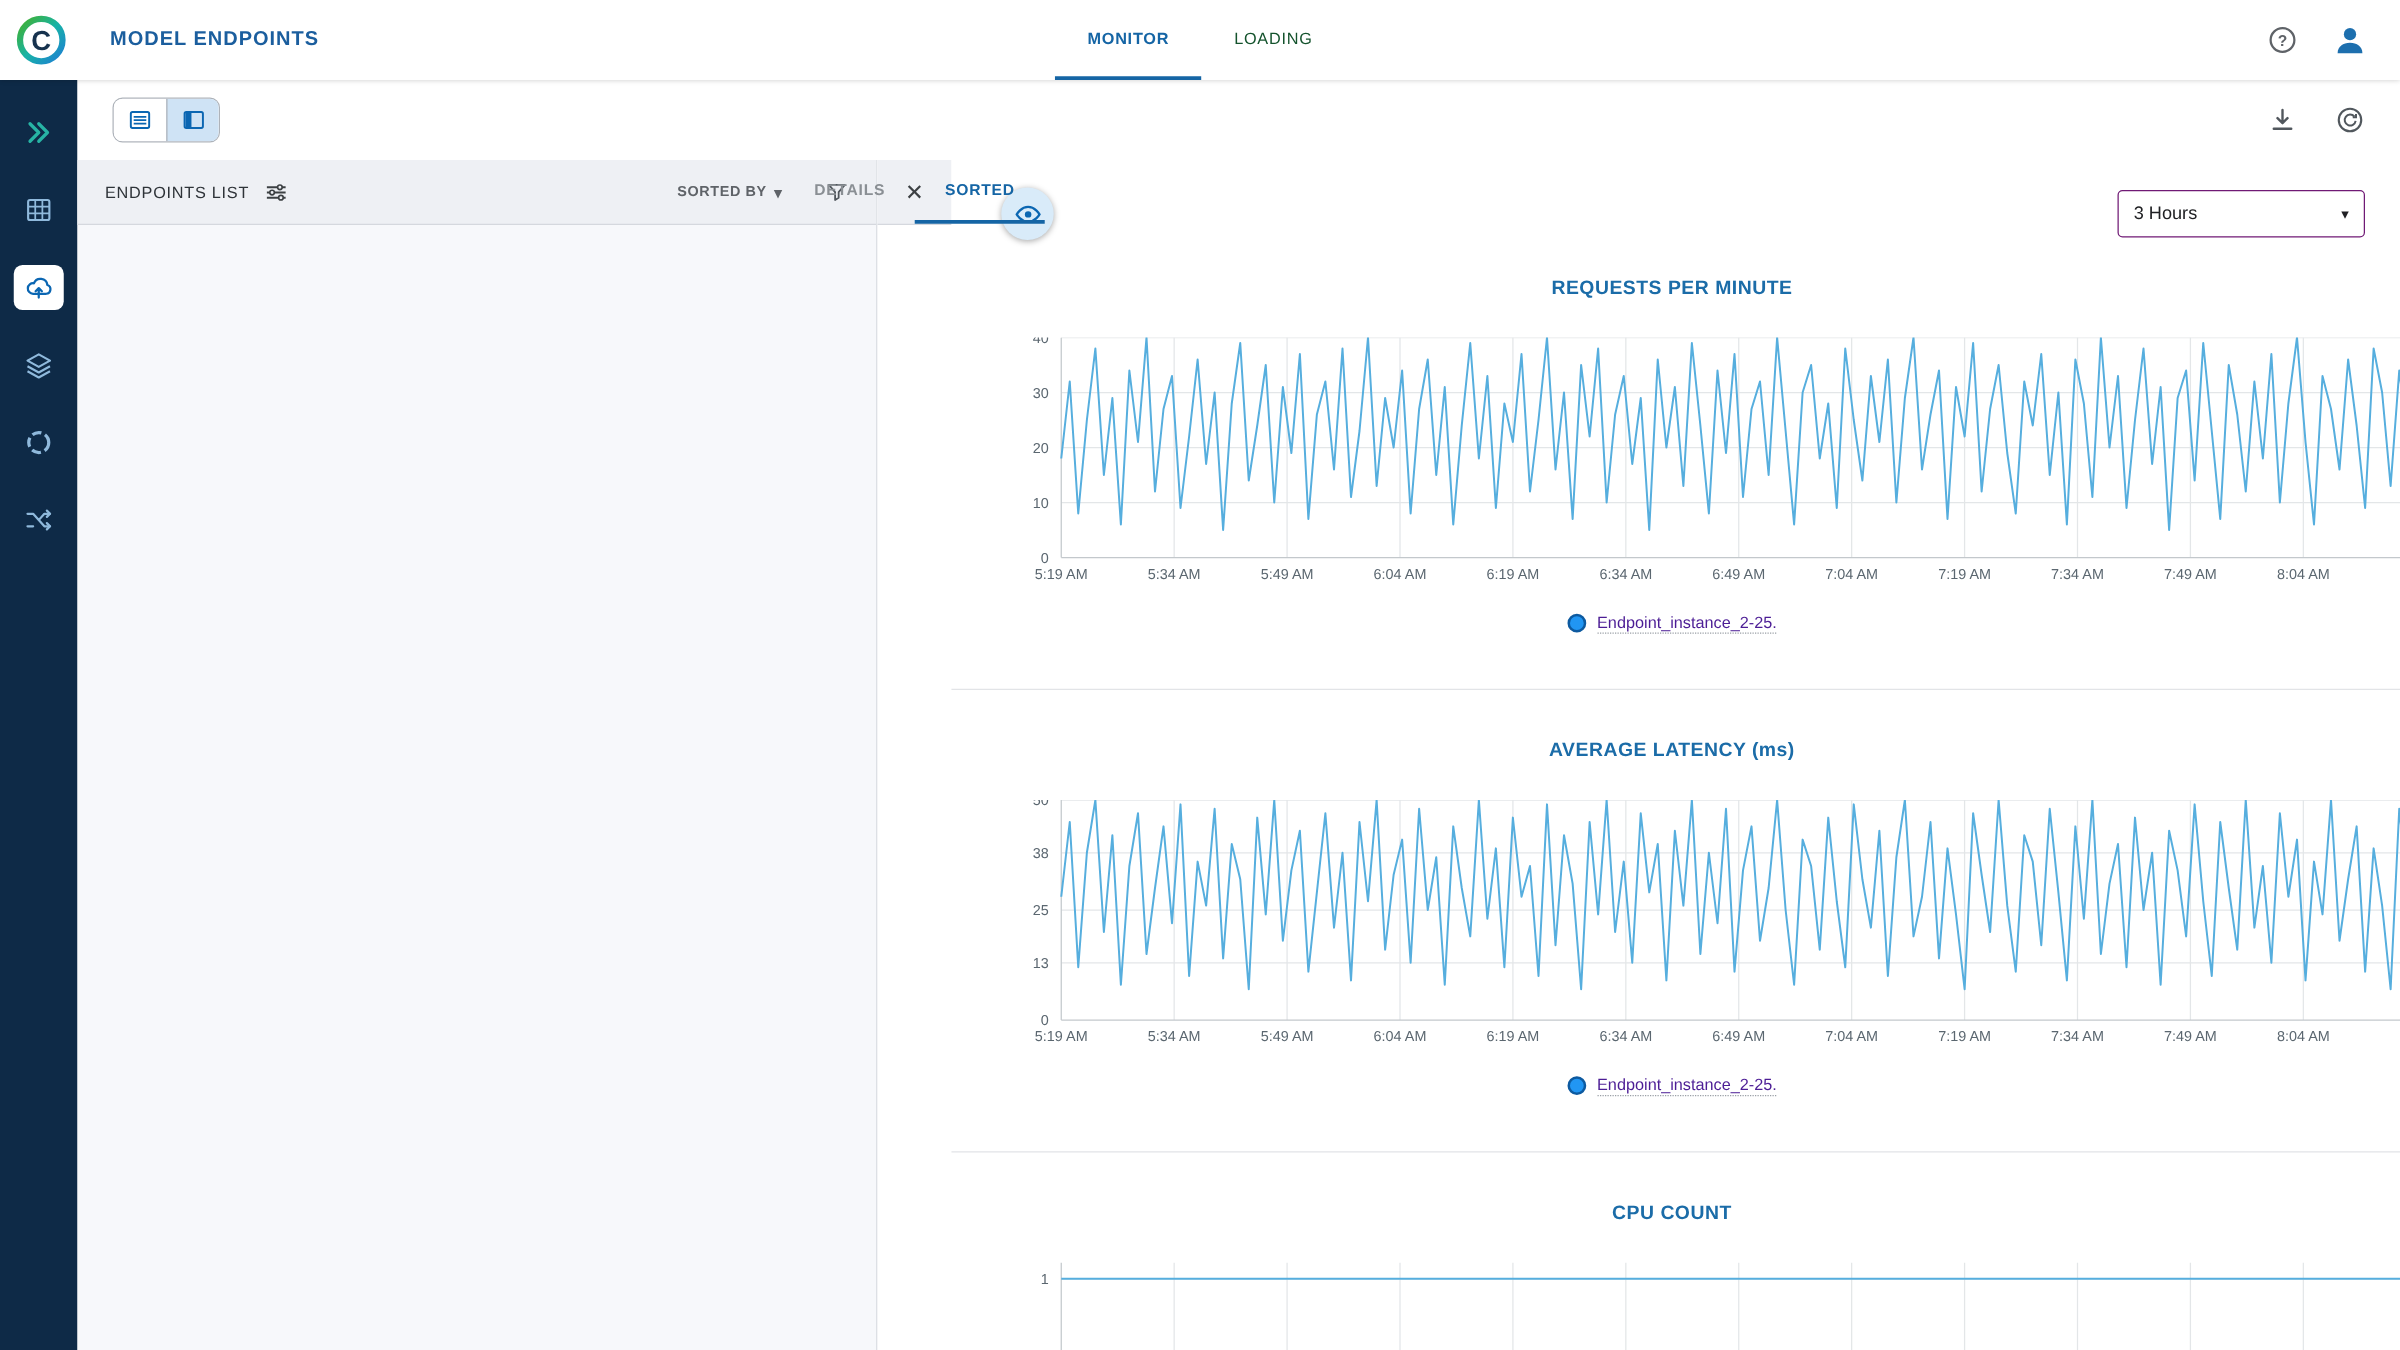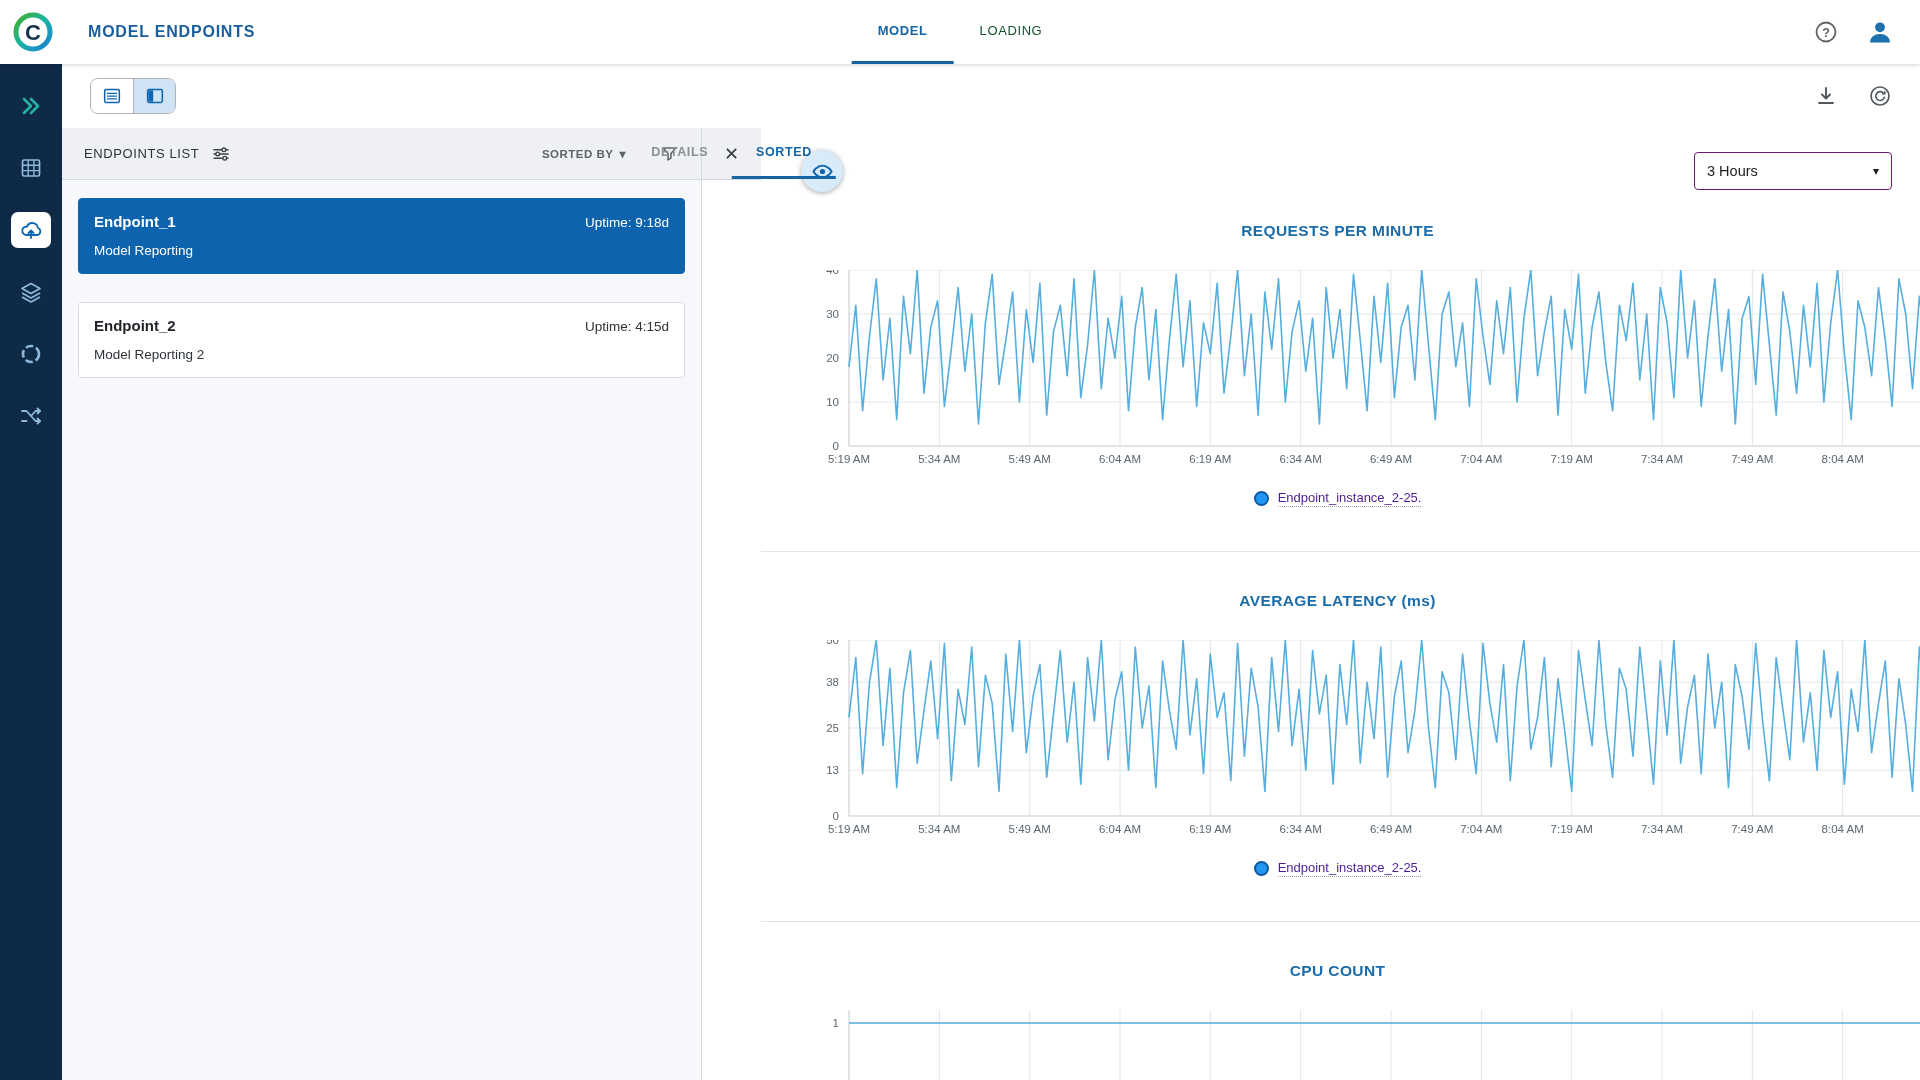--- a/index.html
+++ b/index.html
@@ -96,21 +96,21 @@
             <stop offset="1" stop-color="#1d7fd4"></stop>
         </linearGradient>
       </defs>
       <circle cx="22" cy="22" r="17" fill="#fff" stroke="url(#lg)" stroke-width="5"></circle>
       <text x="22" y="30" text-anchor="middle" font-size="22" font-weight="bold" fill="#17324e">C</text>
     </svg>
   </div>
   <div class="app-title">MODEL ENDPOINTS</div>
 
   <nav class="topbar-tabs">
-    <div class="top-tab active">MODEL</div>
+    <div class="top-tab active">MONITOR</div>
     <div class="top-tab">LOADING</div>
   </nav>
 
   <div class="topbar-right">
     <button class="icon-btn">
       <svg width="24" height="24" viewBox="0 0 24 24">
         <circle cx="12" cy="12" r="9.5" fill="none" stroke="#5f6368" stroke-width="1.8"></circle>
         <text x="12" y="16.5" text-anchor="middle" font-size="12.5" font-weight="bold" fill="#5f6368">?</text>
       </svg>
     </button>
@@ -214,36 +214,20 @@
             <span>SORTED BY</span>
             <span class="caret">▾</span>
           </div>
           <button class="icon-btn funnel-btn">
             <svg width="19" height="19" viewBox="0 0 24 24">
               <path d="M4 5h16l-6.2 7.2V18l-3.6 2.2v-8z" fill="none" stroke="#51575d" stroke-width="1.8" stroke-linejoin="round"></path>
             </svg>
           </button>
         </div>
 
-        <div class="cards">
-          <div class="card selected">
-            <div class="card-row1">
-              <span class="card-name">Endpoint_1</span>
-              <span class="card-uptime">Uptime: 9:18d</span>
-            </div>
-            <div class="card-sub">Model Reporting</div>
-          </div>
-          <div class="card">
-            <div class="card-row1">
-              <span class="card-name">Endpoint_2</span>
-              <span class="card-uptime">Uptime: 4:15d</span>
-            </div>
-            <div class="card-sub">Model Reporting 2</div>
-          </div>
-        </div>
       </section>
 
       <section class="monitor-panel">
         <div class="panel-header">
           <nav class="monitor-tabs">
             <div class="mon-tab">DETAILS</div>
             <div class="mon-tab active">SORTED</div>
           </nav>
           <button class="close-btn">
             <span>✕</span>

